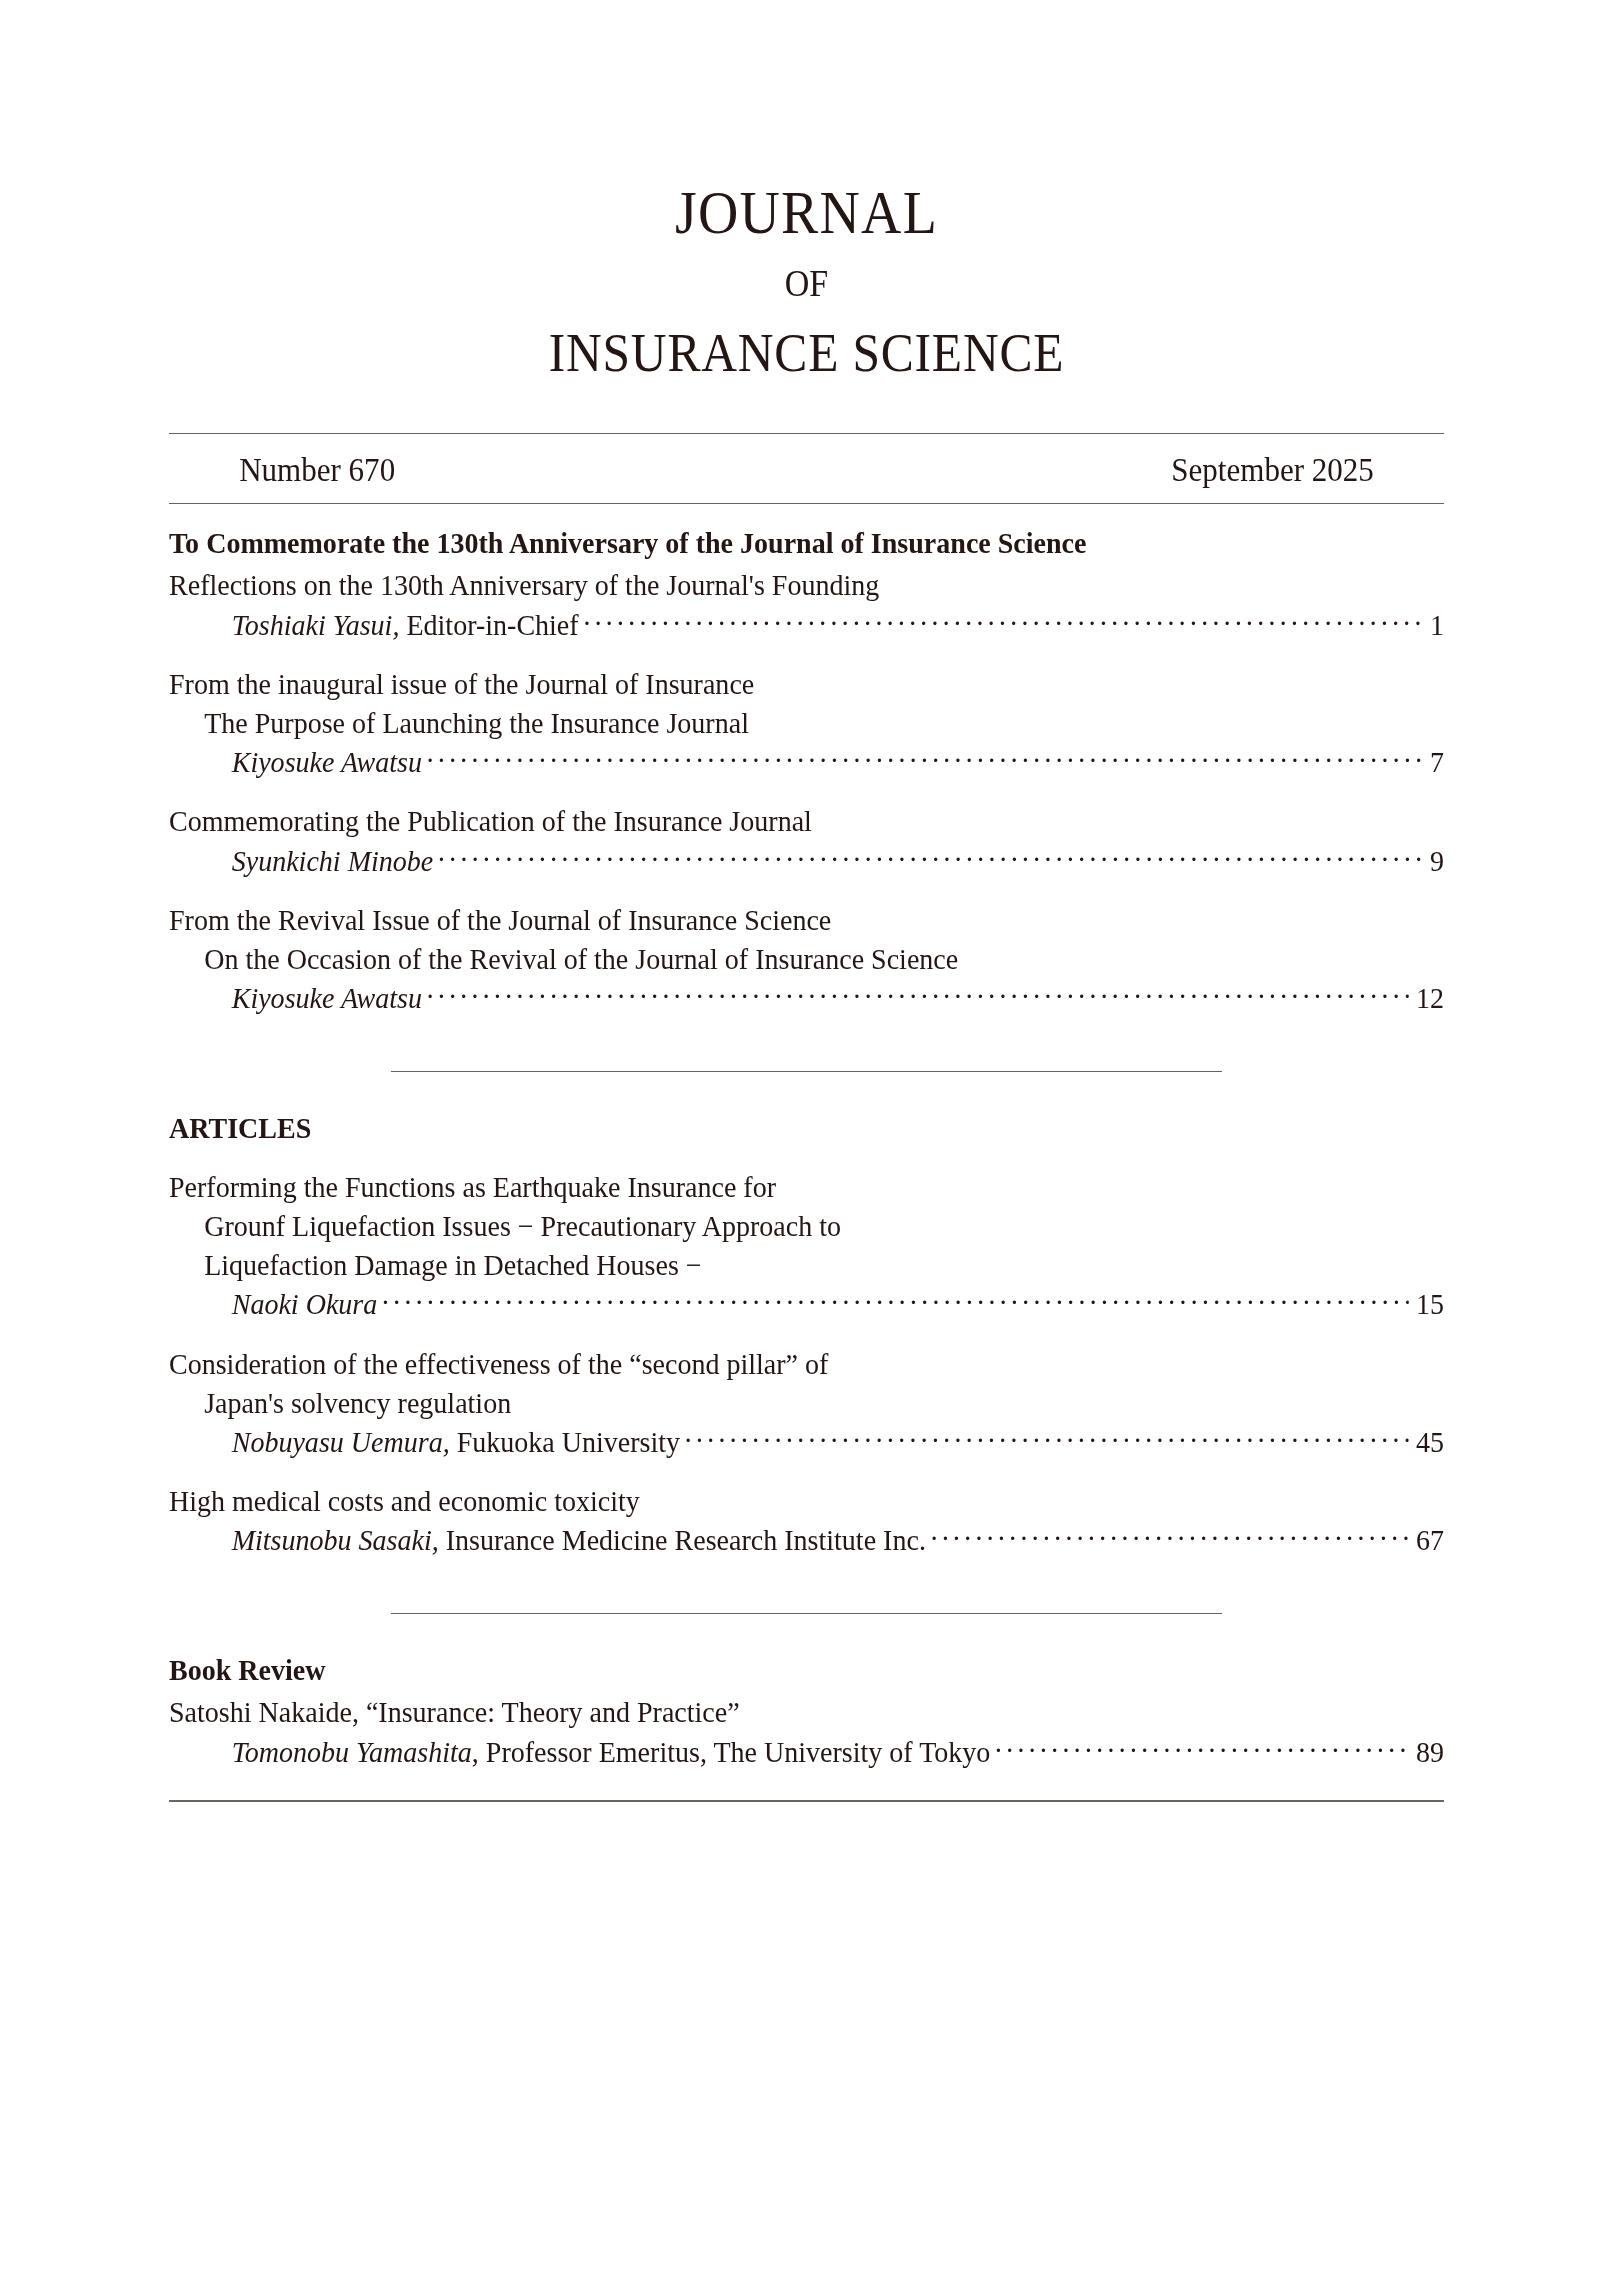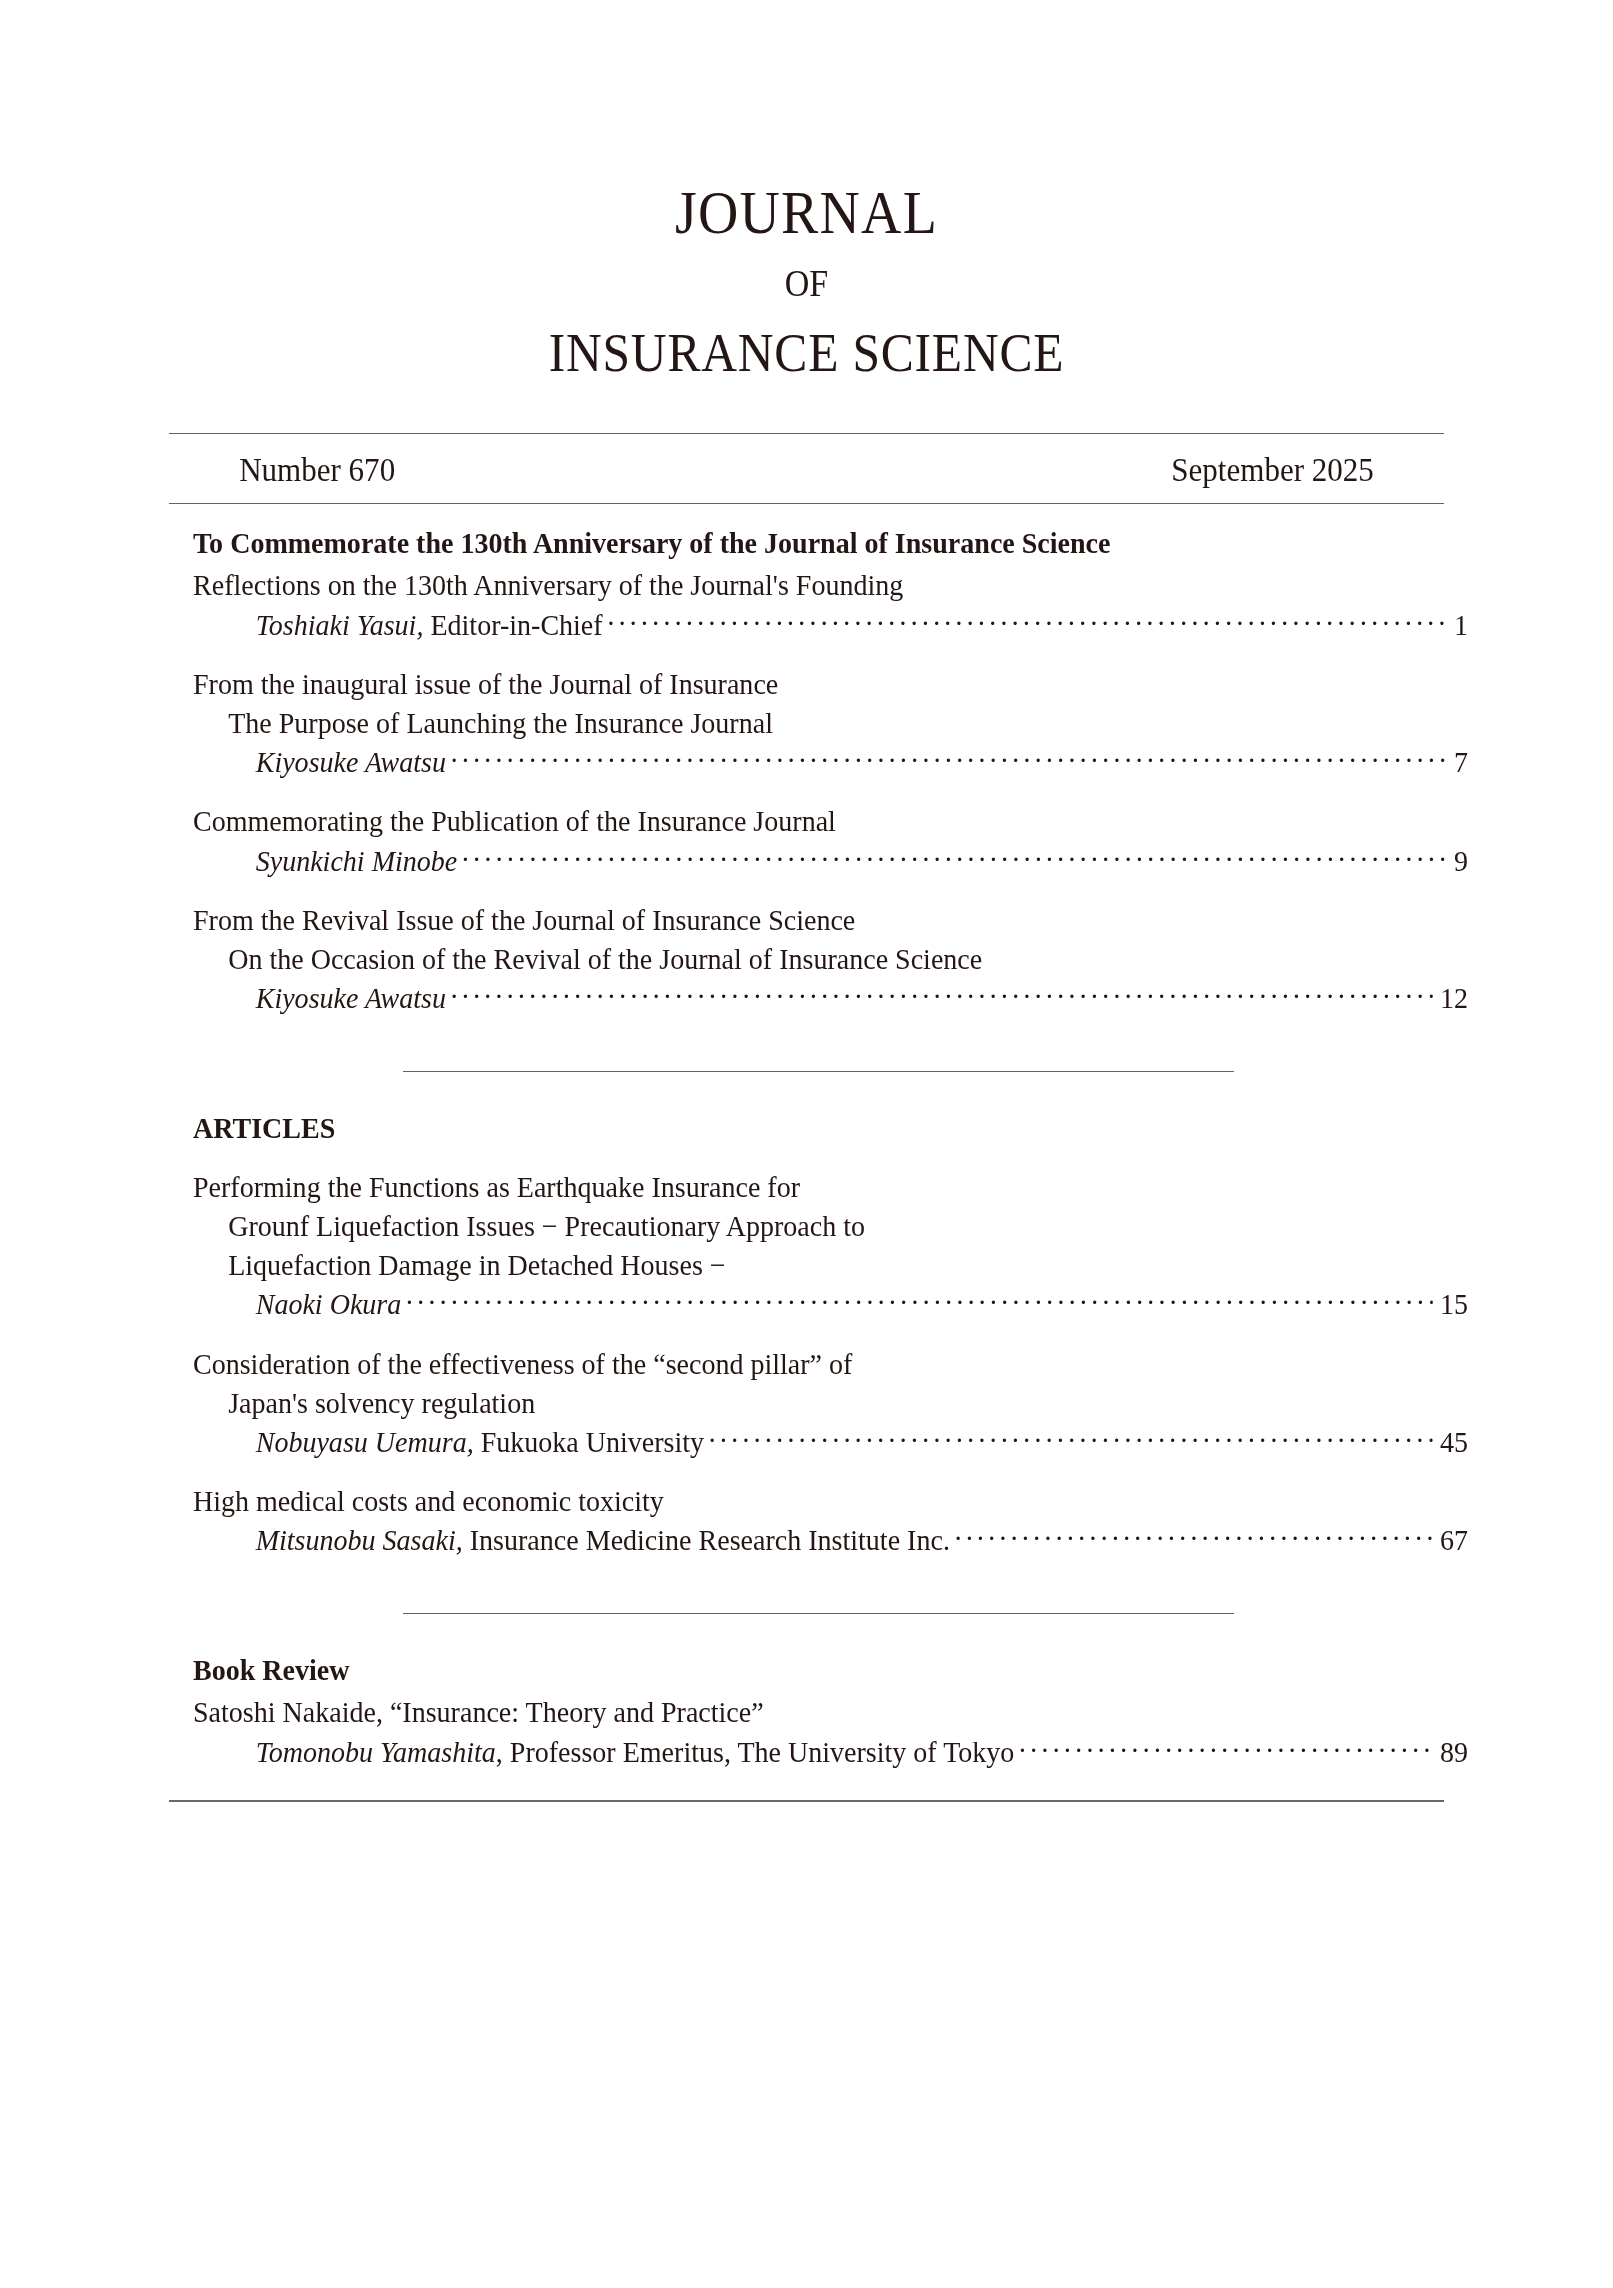--- a/index.html
+++ b/index.html
@@ -77,21 +77,21 @@
     display: flex;
     justify-content: space-between;
     align-items: baseline;
     font-size: 33px;
     padding: 17.5px 34px 14.8px 34px;
     transform: scaleX(0.94);
     transform-origin: center;
   }
 
   
-  .toc { padding-top: 19.4px; margin-left: 24px; }
+  .toc { padding-top: 19.4px; }
 
   .section-head {
     font-weight: bold;
     font-size: 29.5px;
     line-height: 1.32;
     transform: scaleX(0.95);
     transform-origin: left center;
   }
 
   .entry { margin-top: 20px; }

